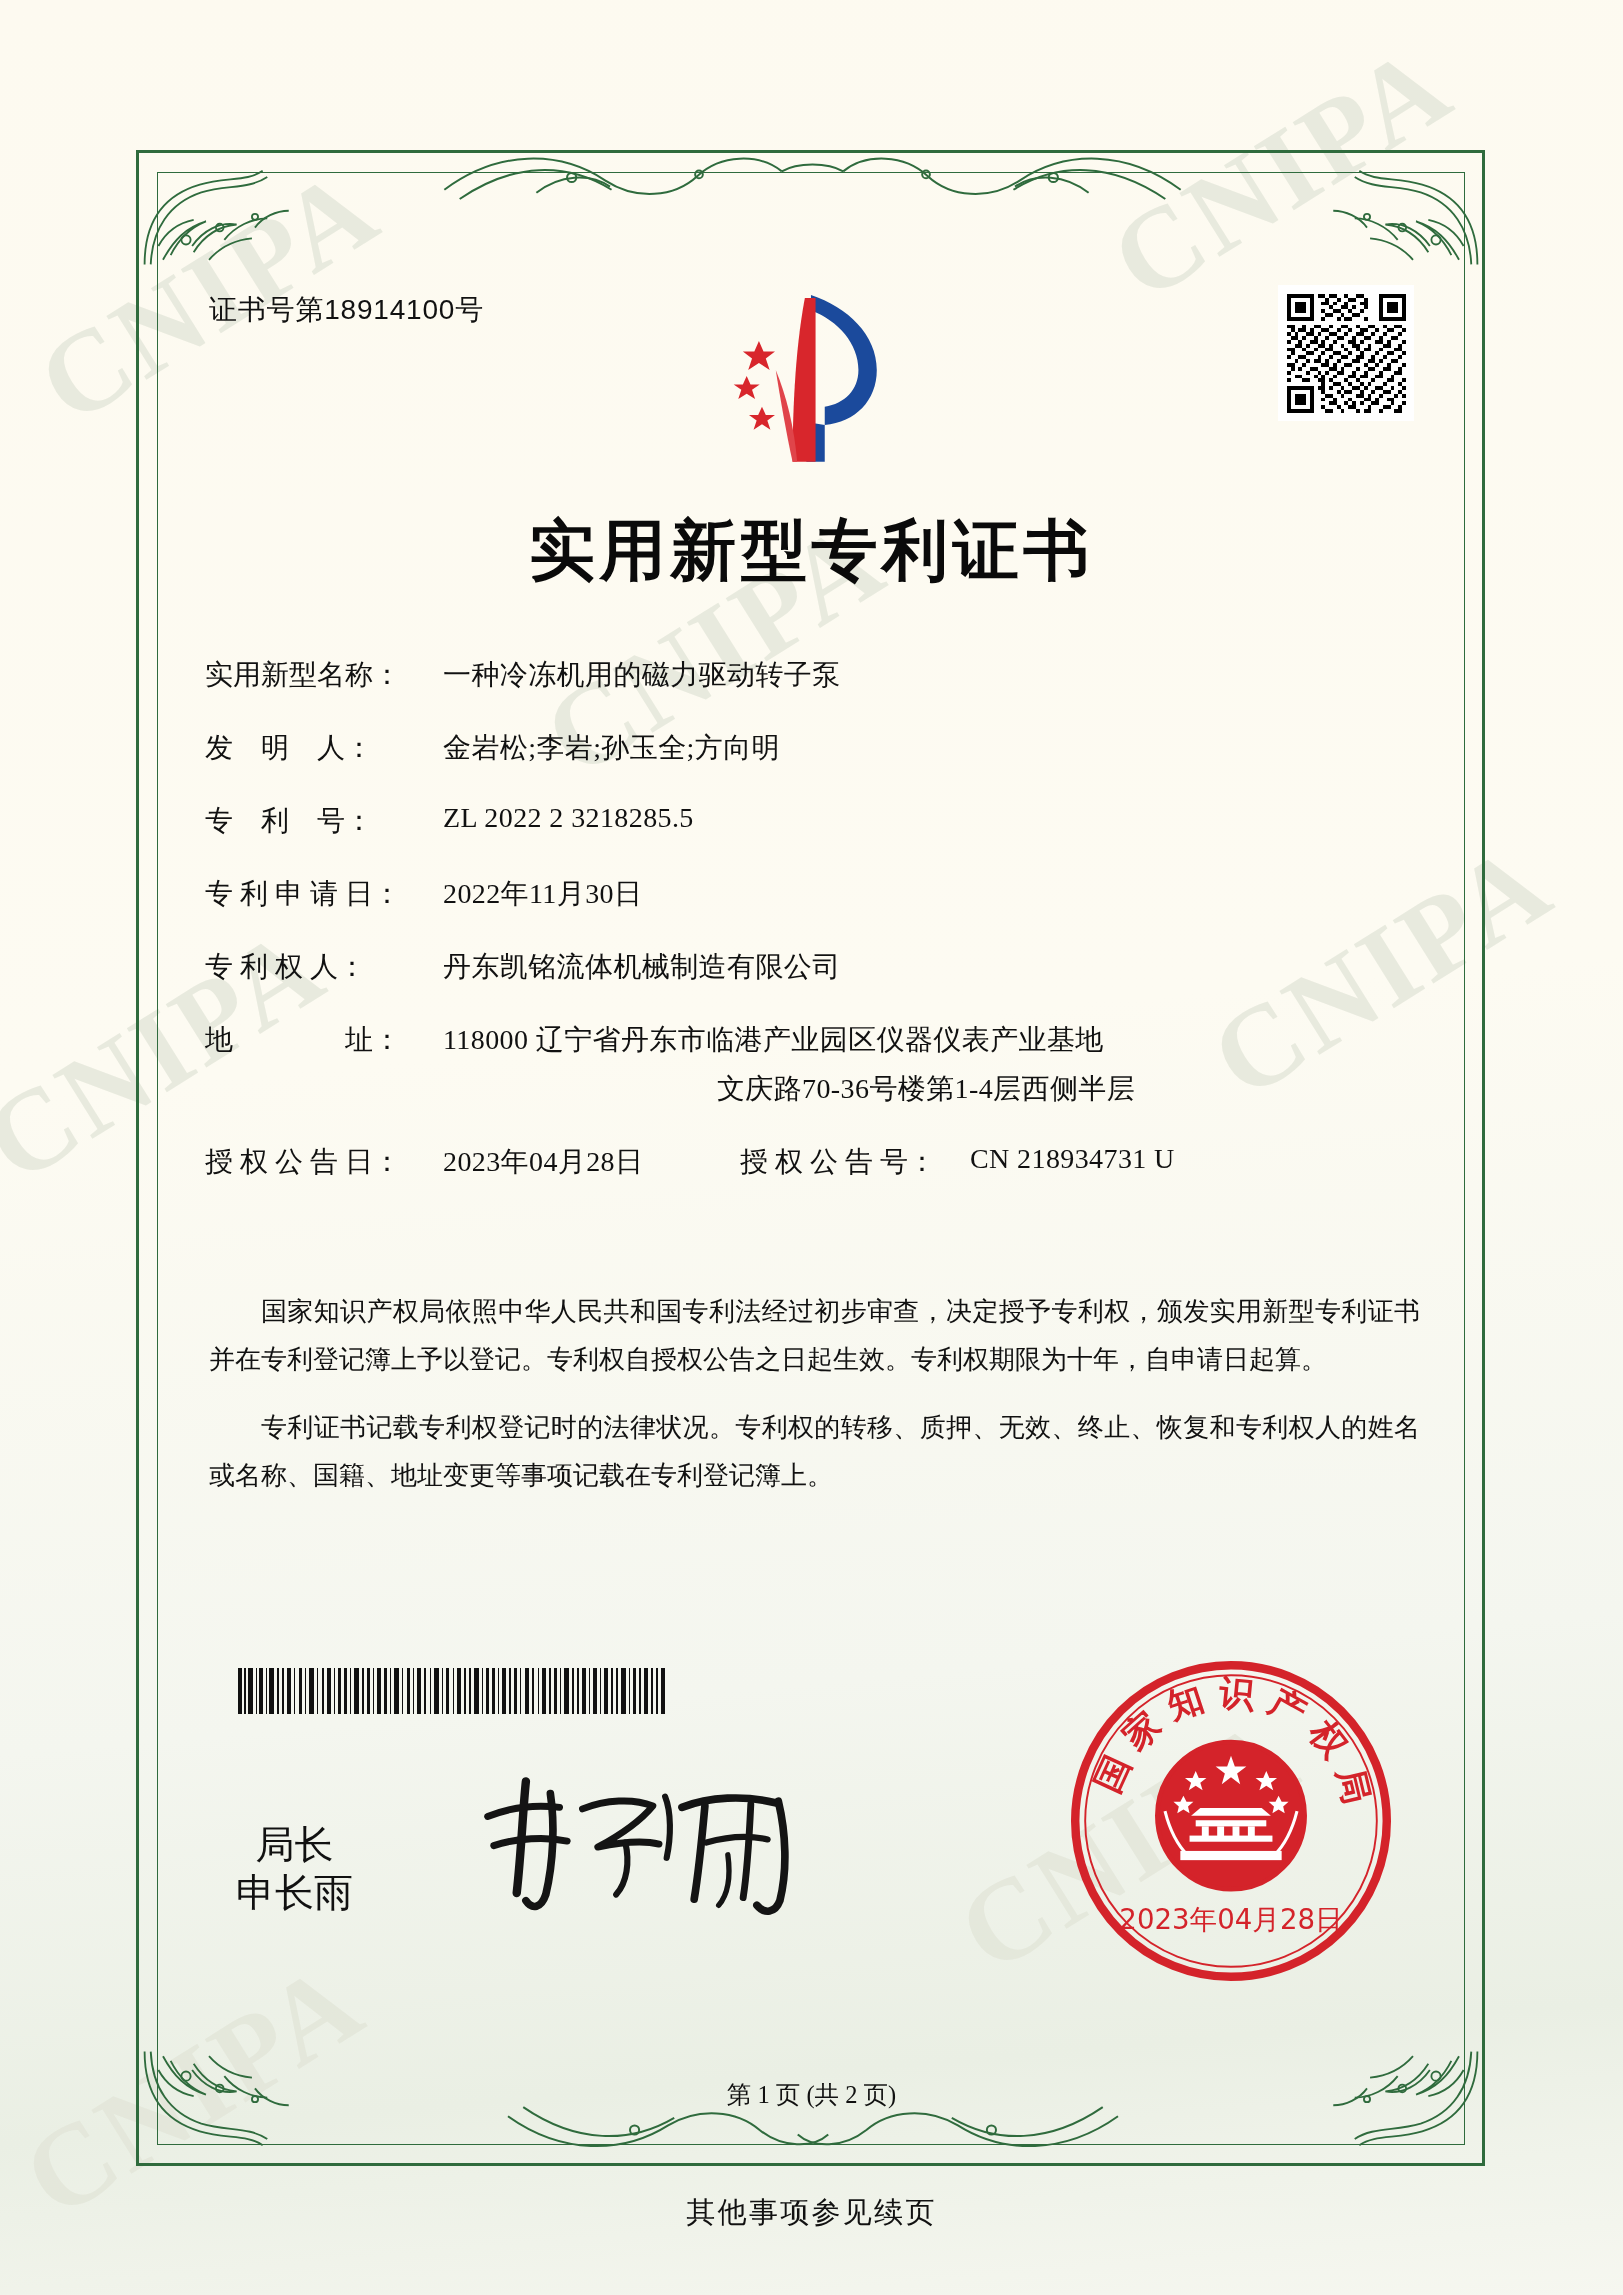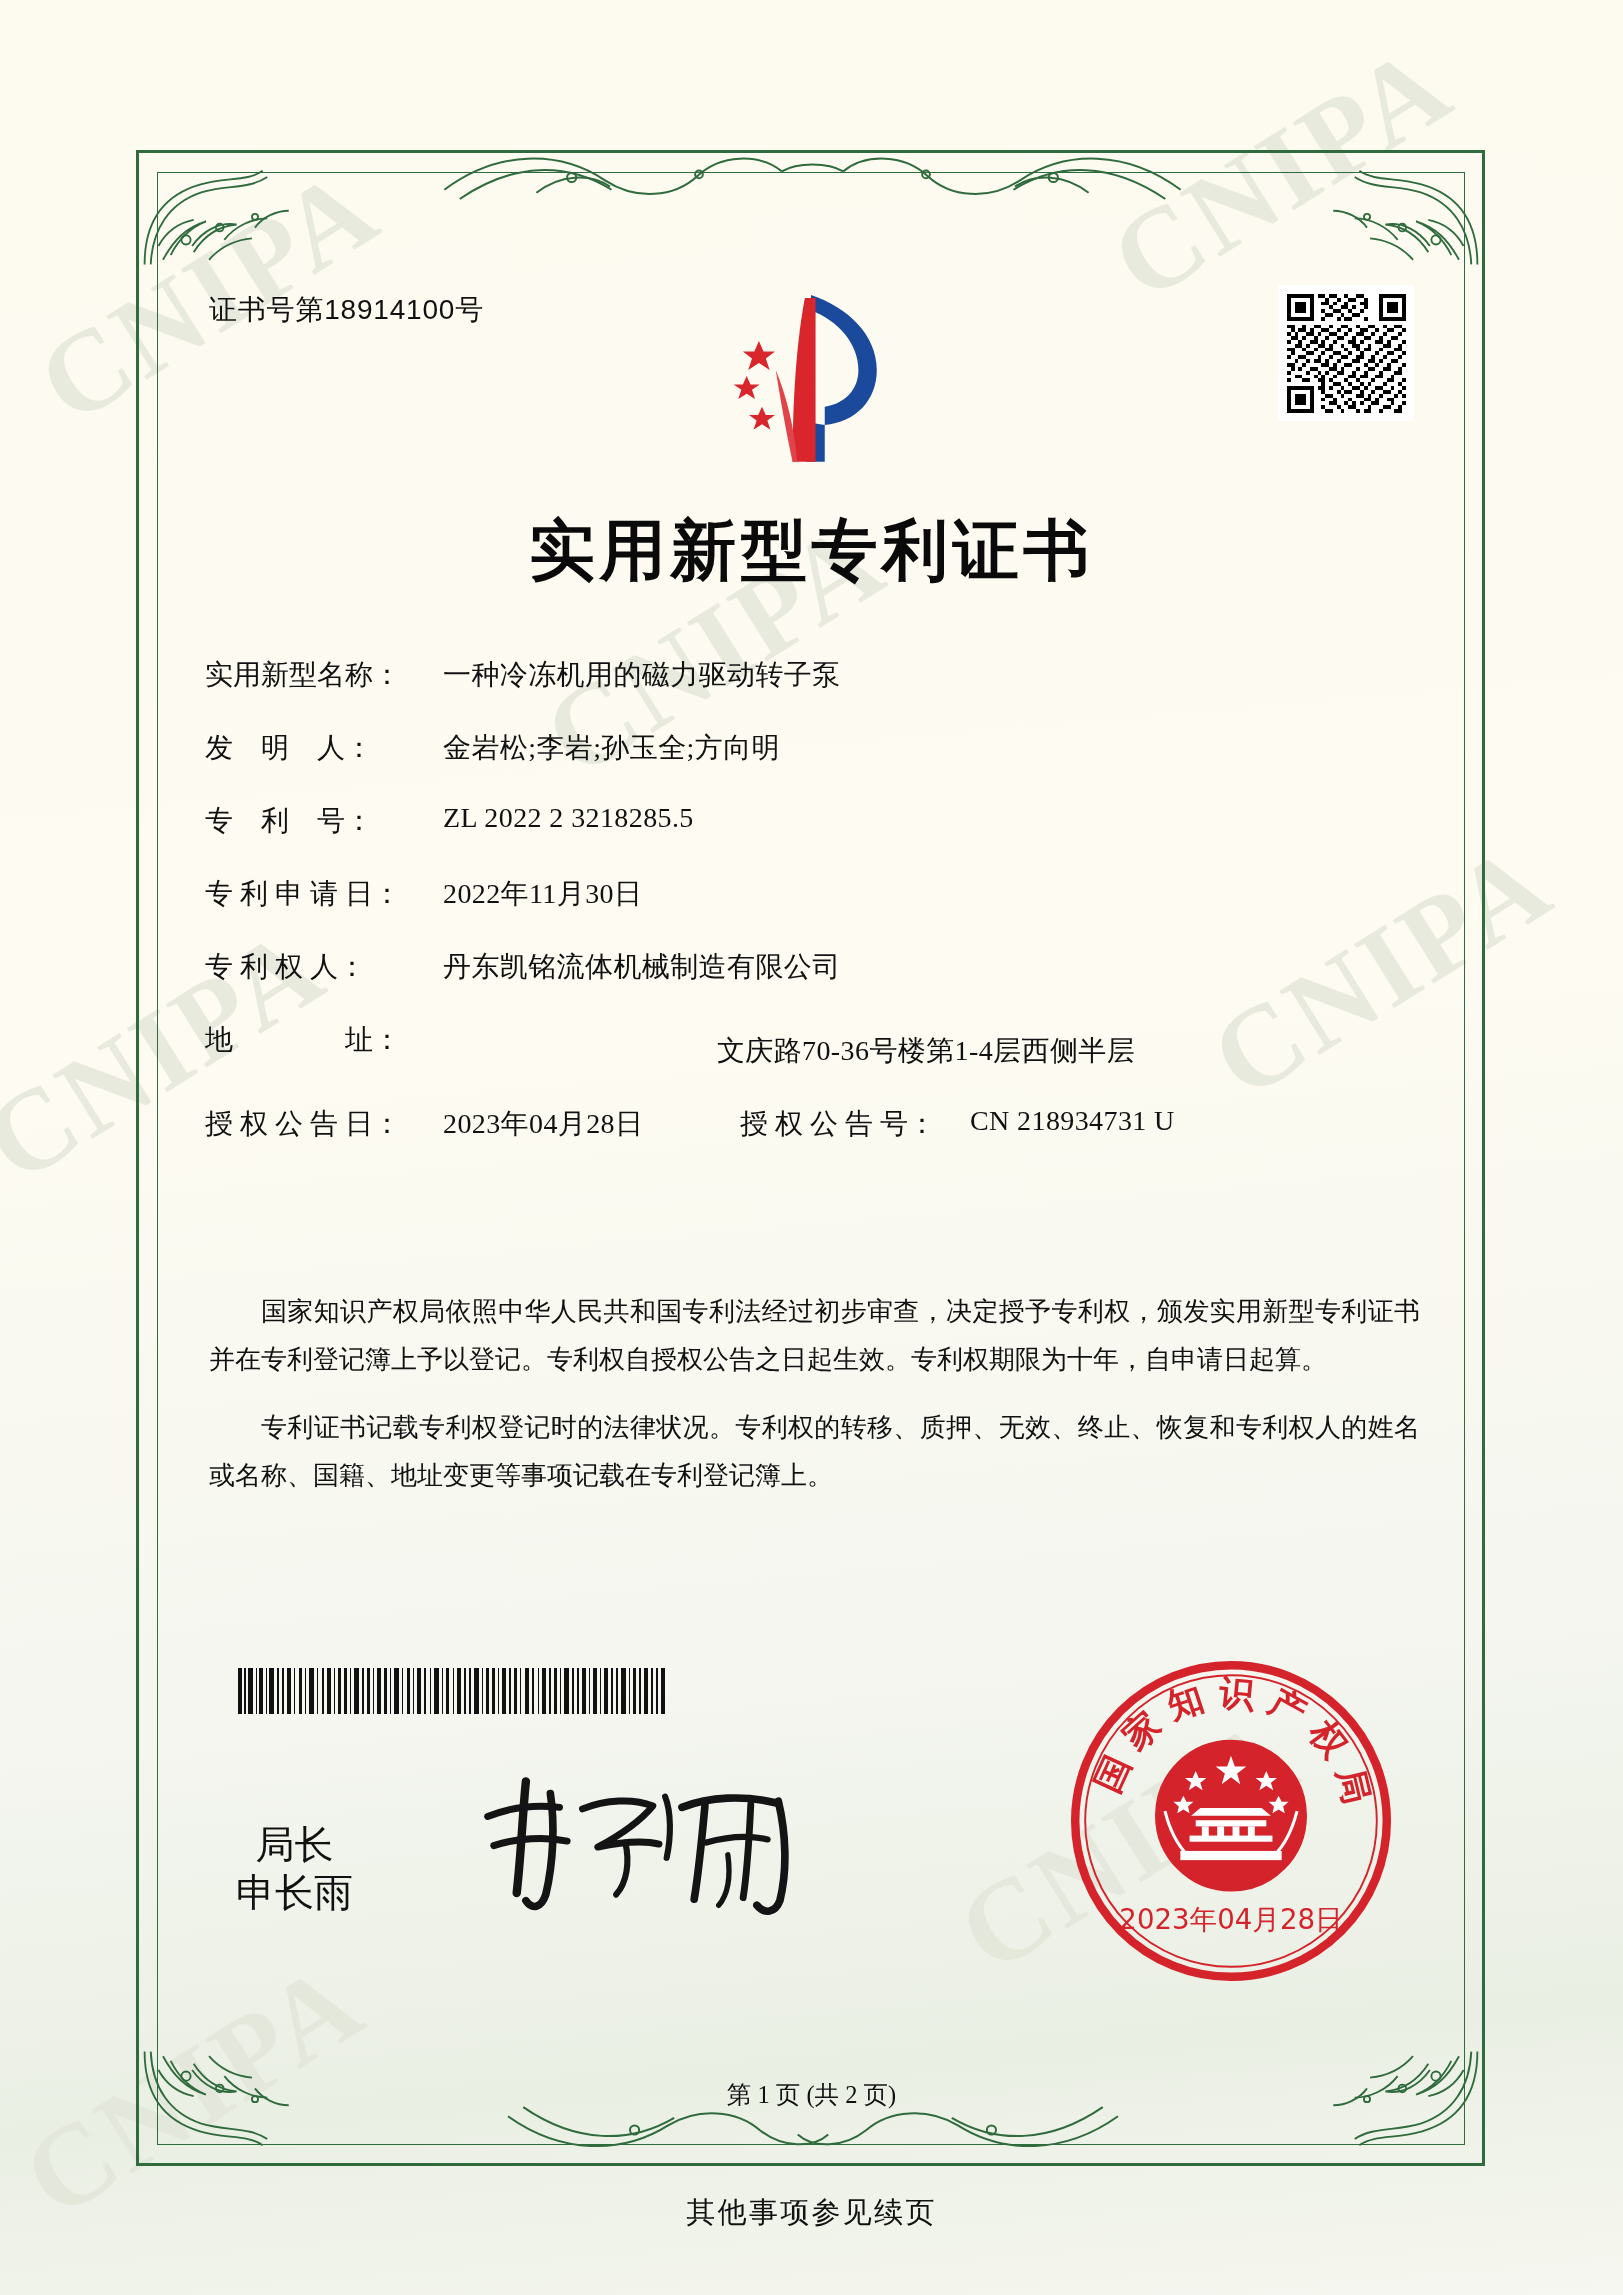--- a/index.html
+++ b/index.html
@@ -606,20 +606,21 @@
     </div>
 
     <div class="row">
       <div class="label">专 利 权 人：</div>
       <div class="value">丹东凯铭流体机械制造有限公司</div>
     </div>
 
     <div class="row">
       <div class="label">地　　　　址：</div>
       <div class="value">
+        <span>118000 辽宁省丹东市临港产业园区仪器仪表产业基地</span>
         <span class="line2">文庆路70-36号楼第1-4层西侧半层</span>
       </div>
     </div>
 
     <div class="row dual">
       <div class="label">授 权 公 告 日：</div>
       <div class="value" style="flex:0 0 253px;">2023年04月28日</div>
       <div class="label2">授 权 公 告 号：</div>
       <div class="value">CN 218934731 U</div>
     </div>

